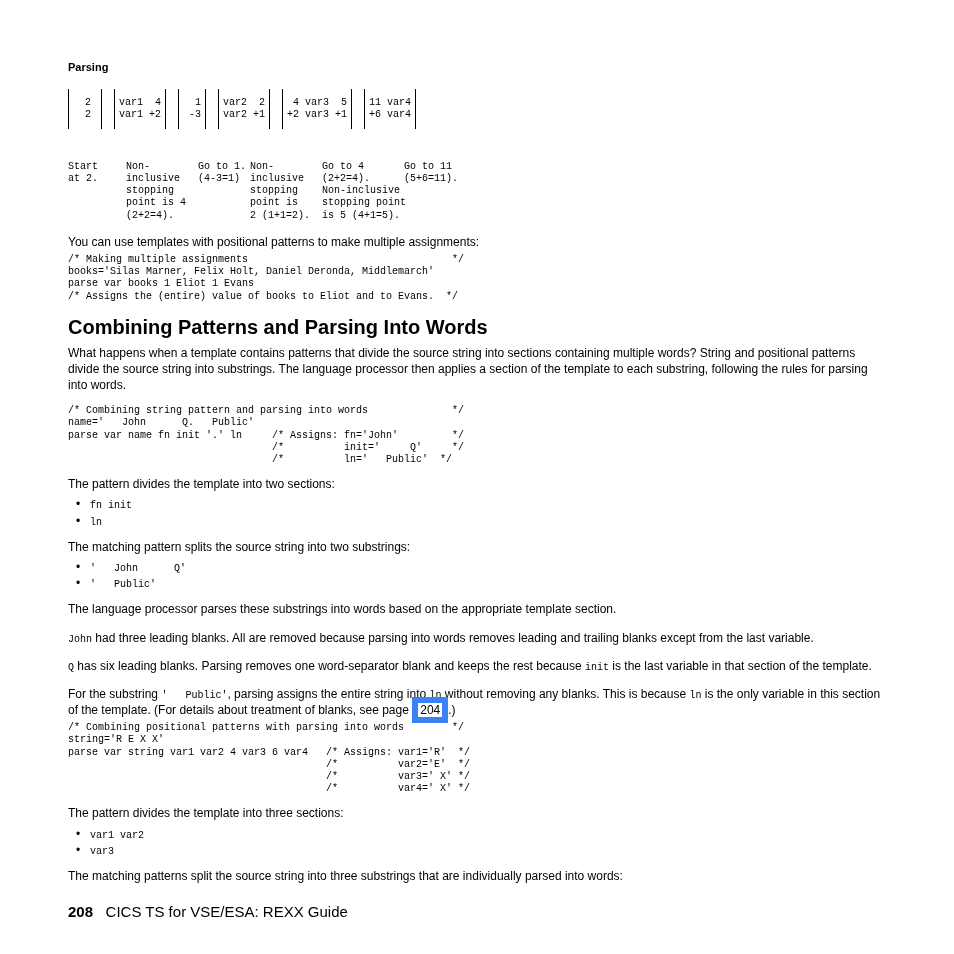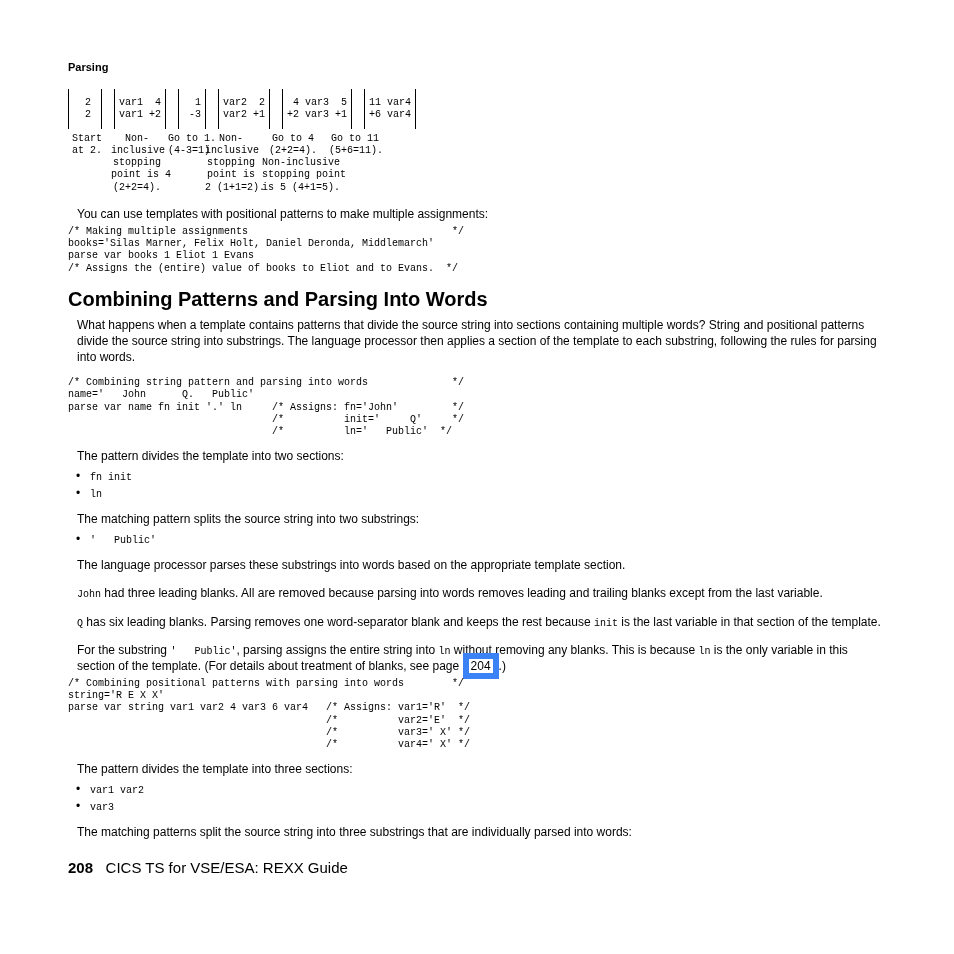--- a/index.html
+++ b/index.html
@@ -15,21 +15,21 @@
   }
   .mono {
     font-family: "Courier New", Courier, monospace;
     font-size: 10px;
     white-space: pre;
     line-height: 1.22;
   }
   .pre-block { margin: 0; }
   h2.running { font-size: 11px; font-weight: bold; margin: 0 0 14px 0; }
   h3 { font-size: 20px; font-weight: bold; margin: 11px 0 4px 0; }
-  p { margin: 0 0 4px 9px; }
+  p { margin: 0 0 4px 0; }
   .para-gap { margin-bottom: 12px; }
   ul { margin: 2px 0 10px 0; padding-left: 14px; }
   ul li { margin: 0; list-style-type: none; position: relative; padding-left: 8px; }
   ul li::before { content: "•"; position: absolute; left: -6px; }
   .diagram { margin-bottom: 12px; }
   .boxes-row { display: flex; gap: 12px; }
   .box {
     font-family: "Courier New", Courier, monospace;
     font-size: 10px;
     line-height: 1.2;
@@ -38,21 +38,21 @@
   }
   .box-inner {
     border-left: 1px solid #000;
     border-right: 1px solid #000;
     padding: 0 4px;
     white-space: pre;
     text-align: right;
   }
   .tick-row { display: flex; justify-content: space-between; height: 8px; }
   .tick { width: 1px; height: 8px; background: #000; }
-  .captions-row { display: flex; gap: 5px; margin-top: 4px; text-align: center; }
+  .captions-row { display: flex; gap: 20px; margin-top: 32px; }
   .caption-cell { white-space: pre; }
   .page-footer { margin-top: 18px; font-size: 15px; }
   .pg-num { font-weight: bold; }
   .boxed-link { border: 6px solid #3b82f6; padding: 0 2px; display: inline; }
   .col1 { width: 38px; }
   .col2 { width: 52px; }
   .col3 { width: 32px; }
   .col4 { width: 52px; }
   .col5 { width: 62px; }
   .col6 { width: 52px; }
@@ -177,20 +177,21 @@
                                   /*          ln='   Public'  */</pre>
 
 <p style="margin-top:10px">The pattern divides the template into two sections:</p>
 <ul>
   <li><span class="mono">fn init</span></li>
   <li><span class="mono">ln</span></li>
 </ul>
 
 <p>The matching pattern splits the source string into two substrings:</p>
 <ul>
+  <li><span class="mono">'   John      Q'</span></li>
   <li><span class="mono">'   Public'</span></li>
 </ul>
 
 <p class="para-gap">The language processor parses these substrings into words based on the appropriate template section.</p>
 
 <p class="para-gap"><span class="mono">John</span><span> had three leading blanks. All are removed because parsing into words removes leading and trailing blanks except from the last variable.</span></p>
 
 <p class="para-gap"><span class="mono">Q</span><span> has six leading blanks. Parsing removes one word-separator blank and keeps the rest because </span><span class="mono">init</span><span> is the last variable in that section of the template.</span></p>
 
 <p><span>For the substring </span><span class="mono">'   Public'</span><span>, parsing assigns the entire string into </span><span class="mono">ln</span><span> without removing any blanks. This is because </span><span class="mono">ln</span><span> is the only variable in this section of the template. (For details about treatment of blanks, see page </span><span class="boxed-link">204</span><span>.)</span></p>

